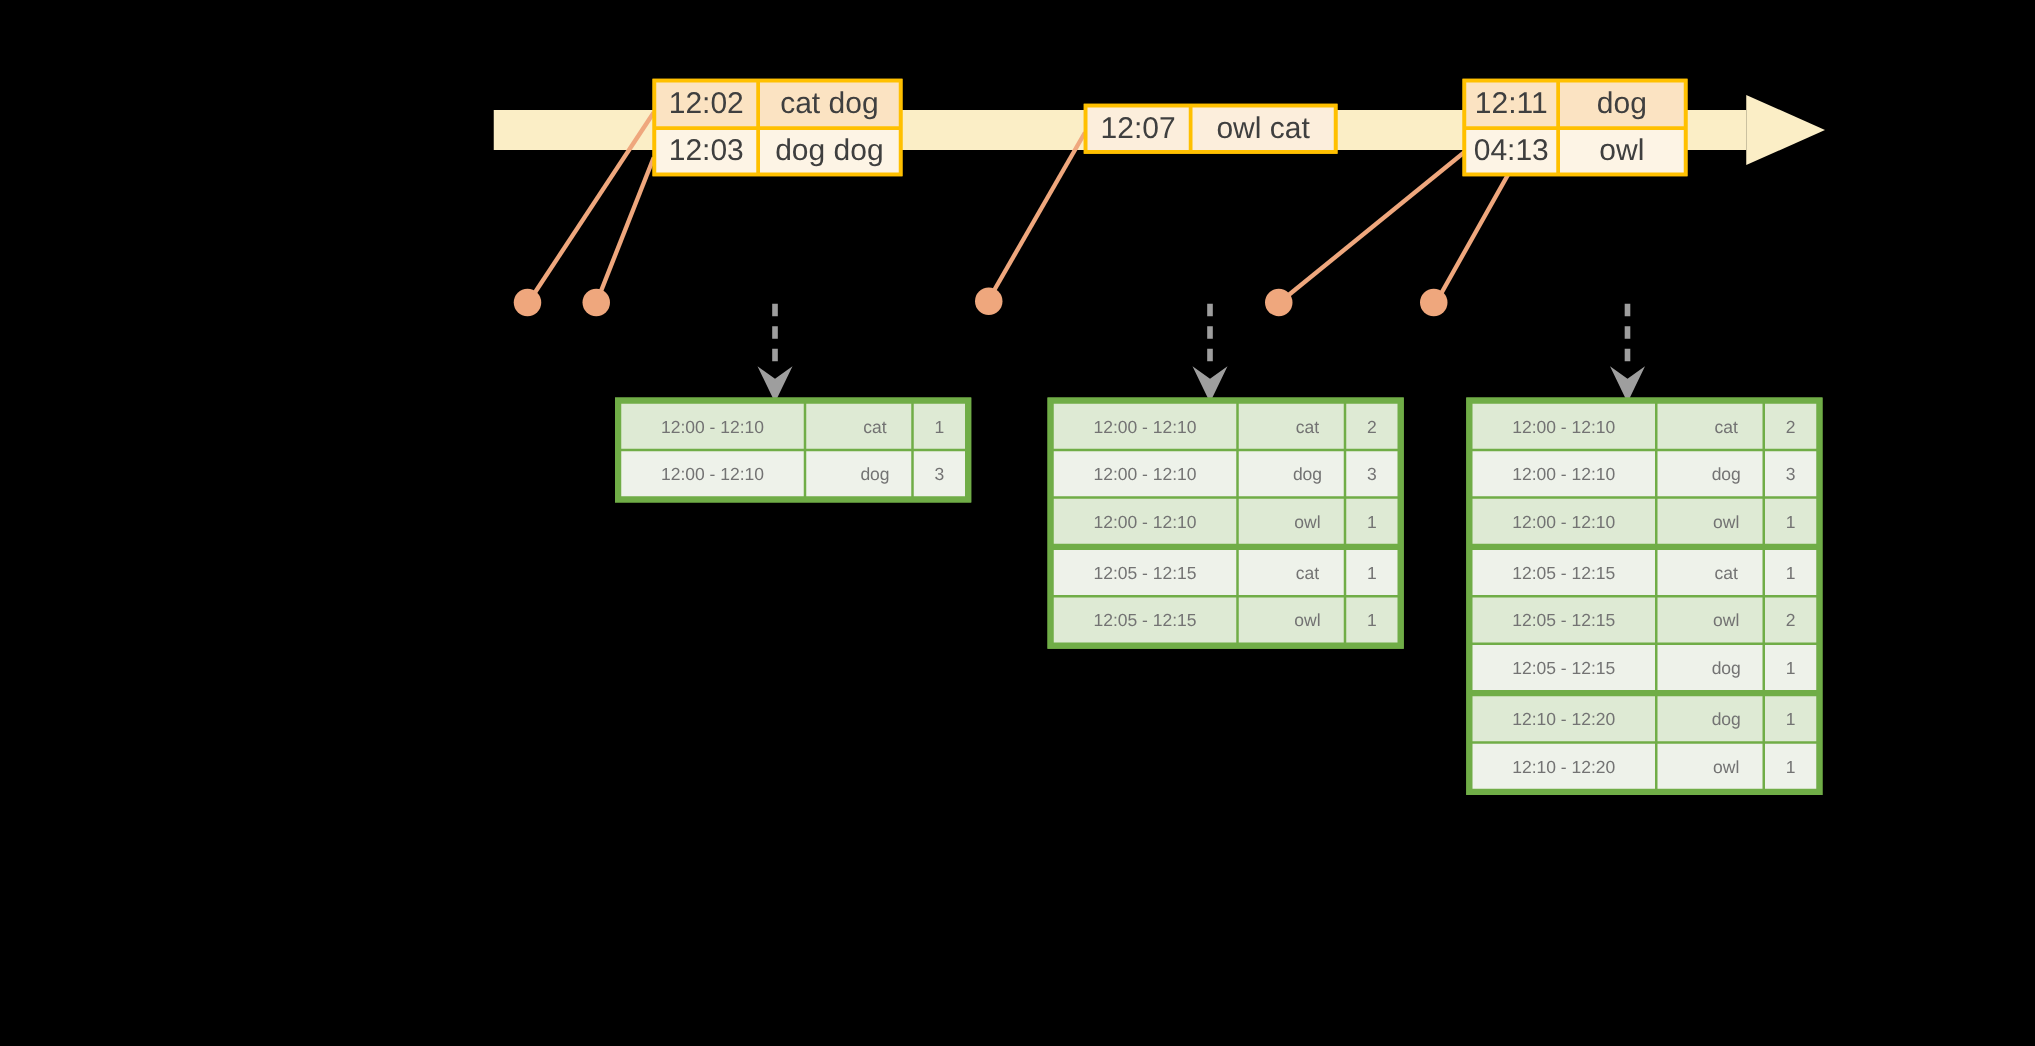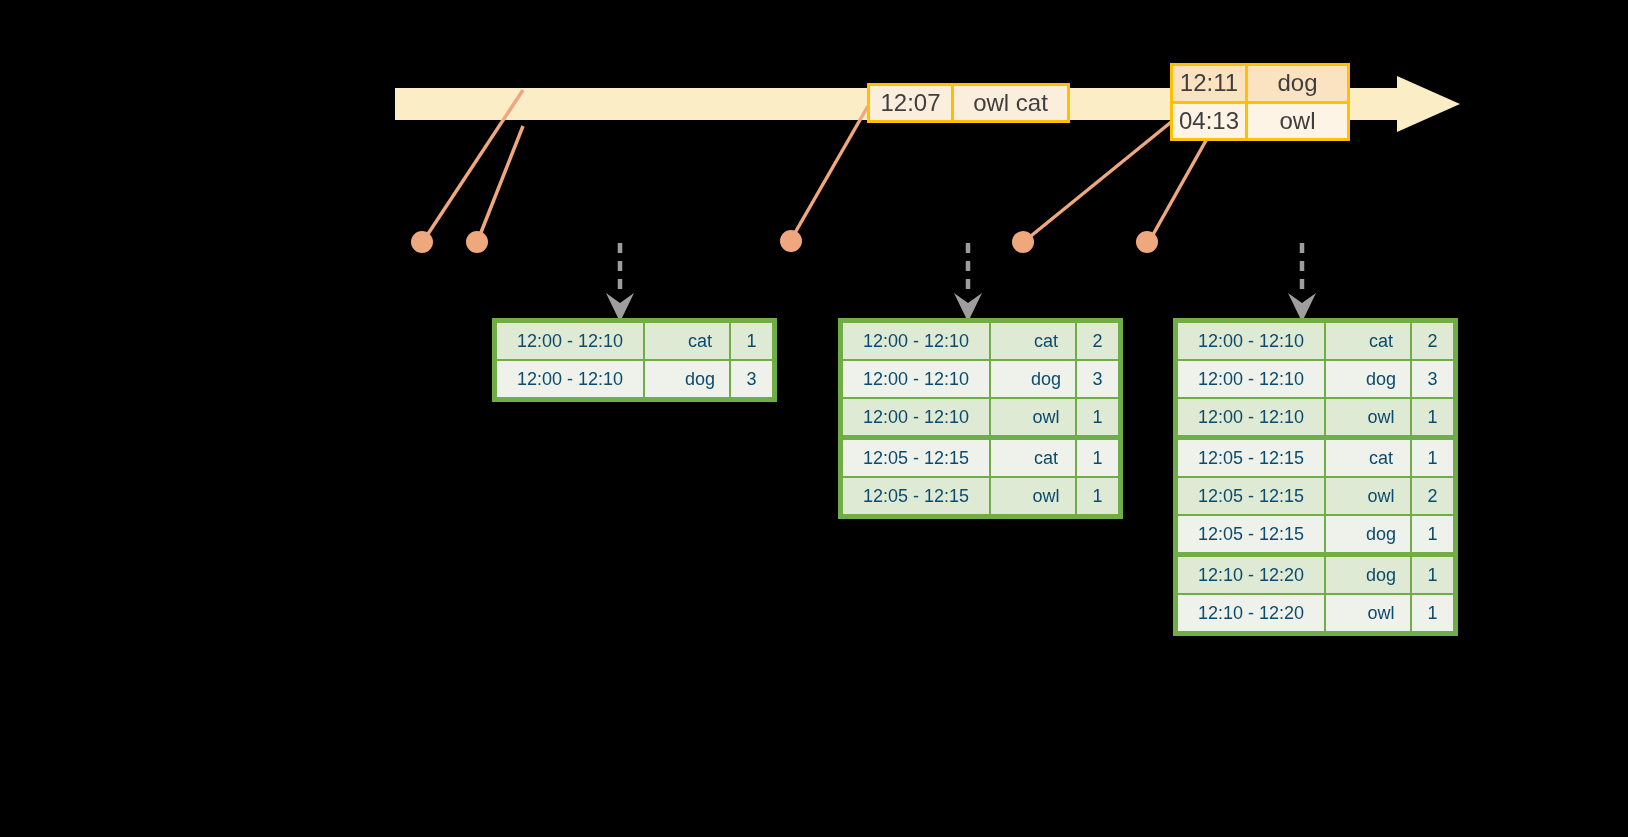--- a/index.html
+++ b/index.html
@@ -54,22 +54,22 @@
     background: #70AD47;
     border: 5px solid #70AD47;
     box-sizing: content-box;
   }
   .rrow { display: flex; gap: 2px; height: 36px; }
   .rrow.gstart { margin-top: 3px; }
   .rcell {
     display: flex;
     align-items: center;
     justify-content: center;
-    font-size: 18px;
-    color: #0c4a6e;
+    font-size: 14px;
+    color: #737373;
     white-space: nowrap;
   }
   .c-window { width: 146px; }
   .c-word   { width: 58px; padding-left: 26px; }
   .c-count  { width: 41px; }
   .rrow.dark  .rcell { background: #DEEAD4; }
   .rrow.light .rcell { background: #EEF2EA; }
   #rtable-1 { left: 492px;  top: 318px; }
   #rtable-2 { left: 838px;  top: 318px; }
   #rtable-3 { left: 1173px; top: 318px; }
@@ -97,20 +97,26 @@
     <circle cx="1147" cy="242" r="11" fill="#EFA77D"></circle>
 
     <line x1="620" y1="243" x2="620" y2="296" stroke="#9E9E9E" stroke-width="4.5" stroke-dasharray="10 8"></line>
     <polygon points="606,293 620,303 634,293 620,322" fill="#9E9E9E"></polygon>
     <line x1="968" y1="243" x2="968" y2="296" stroke="#9E9E9E" stroke-width="4.5" stroke-dasharray="10 8"></line>
     <polygon points="954,293 968,303 982,293 968,322" fill="#9E9E9E"></polygon>
     <line x1="1302" y1="243" x2="1302" y2="296" stroke="#9E9E9E" stroke-width="4.5" stroke-dasharray="10 8"></line>
     <polygon points="1288,293 1302,303 1316,293 1302,322" fill="#9E9E9E"></polygon>
   </svg>
 
+  <div id="etable-1" class="etable">
+    <div class="ecell fill-a">12:02</div>
+    <div class="ecell fill-a">cat dog</div>
+    <div class="ecell fill-b">12:03</div>
+    <div class="ecell fill-b">dog dog</div>
+  </div>
 
   <div id="etable-2" class="etable">
     <div class="ecell fill-m">12:07</div>
     <div class="ecell fill-m">owl cat</div>
   </div>
 
   <div id="etable-3" class="etable">
     <div class="ecell fill-a">12:11</div>
     <div class="ecell fill-a">dog</div>
     <div class="ecell fill-b">04:13</div>

